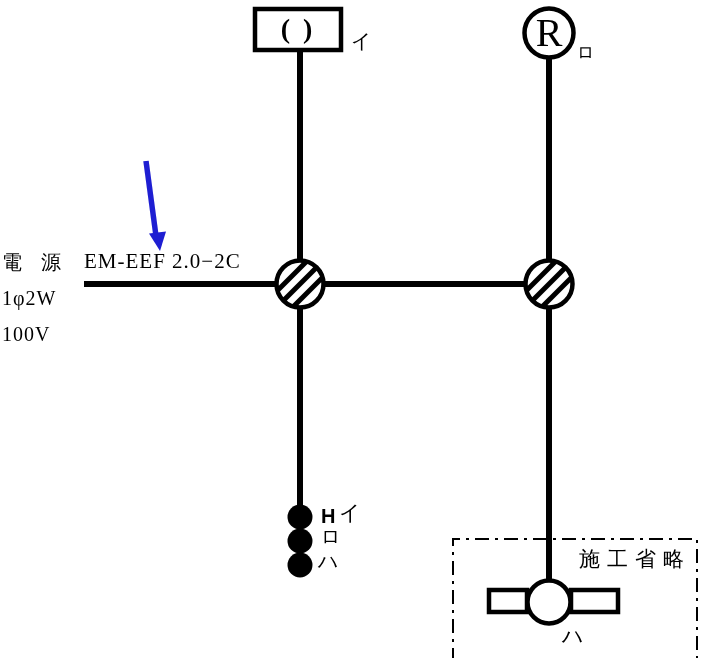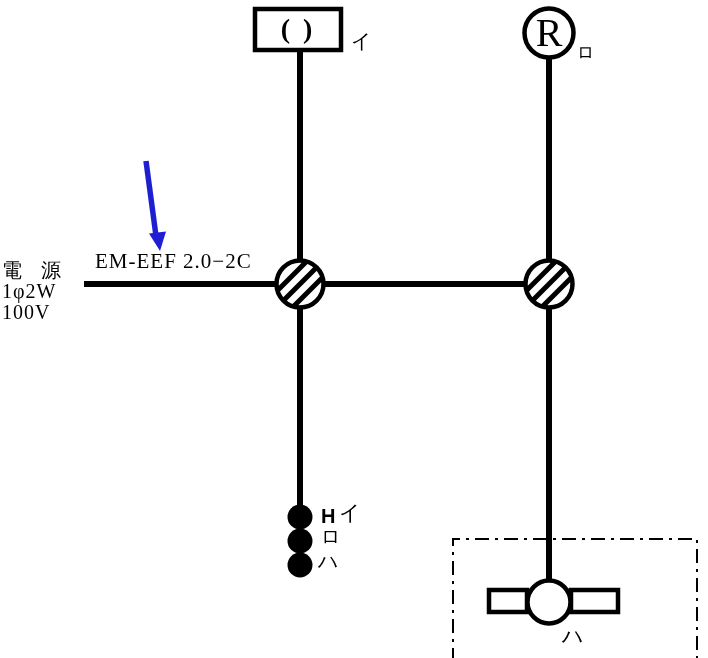--- a/index.html
+++ b/index.html
@@ -16,26 +16,26 @@
   .serif{font-family:"Liberation Serif","DejaVu Serif",serif;}
   .sans{font-family:"Liberation Sans","DejaVu Sans",sans-serif;}
 
   .annotation{
     position:absolute;left:13px;top:50px;
     font-family:"Liberation Sans","DejaVu Sans",sans-serif;
     font-size:27px;line-height:37px;
     color:#1e1ed2;letter-spacing:0.5px;
   }
 
-  .power-block{position:absolute;left:2px;top:260px;font-size:20px;}
+  .power-block{position:absolute;left:2px;top:252px;font-size:20px;}
   .power-block .row{height:21px;line-height:21px;}
   .row-spaced{letter-spacing:7px;}
-  .row-tight{letter-spacing:1px;}
+  .row-tight{letter-spacing:1px;margin-top:15px;}
 
-  .cable-label{left:95px;top:251px;font-size:21px;letter-spacing:1px;}
+  .cable-label{left:84px;top:251px;font-size:21px;letter-spacing:1px;}
 
   .ceiling-symbol{
     position:absolute;left:255px;top:8px;width:86px;height:41px;
     display:flex;align-items:center;justify-content:center;
     font-size:28px;font-weight:bold;letter-spacing:3px;
   }
   .ceiling-label{left:351px;top:31px;font-size:20px;}
 
   .receptacle-symbol{
     position:absolute;left:527px;top:9px;width:44px;height:46px;
@@ -128,16 +128,17 @@
   <div class="lbl serif ceiling-label">イ</div>
 
   <div class="receptacle-symbol serif">R</div>
   <div class="lbl serif receptacle-label">ロ</div>
 
   <div class="lbl sans switch-suffix">H</div>
   <div class="lbl serif switch-label-1">イ</div>
   <div class="lbl serif switch-label-2">ロ</div>
   <div class="lbl serif switch-label-3">ハ</div>
 
+  <div class="lbl serif omitted-label">施工省略</div>
 
   <div class="lbl serif fluorescent-label">ハ</div>
 
 </div>
 
 </body></html>

